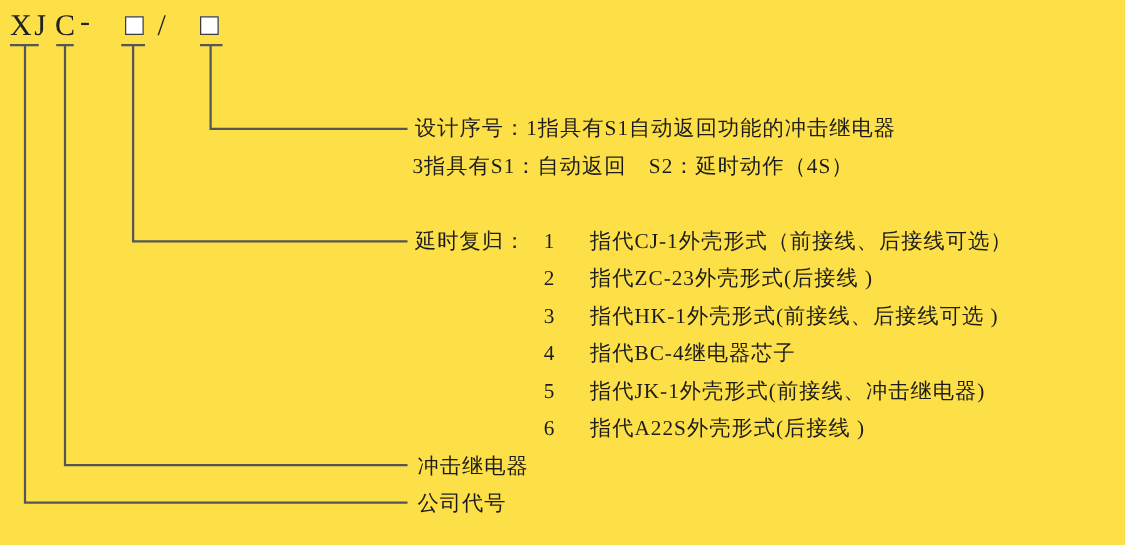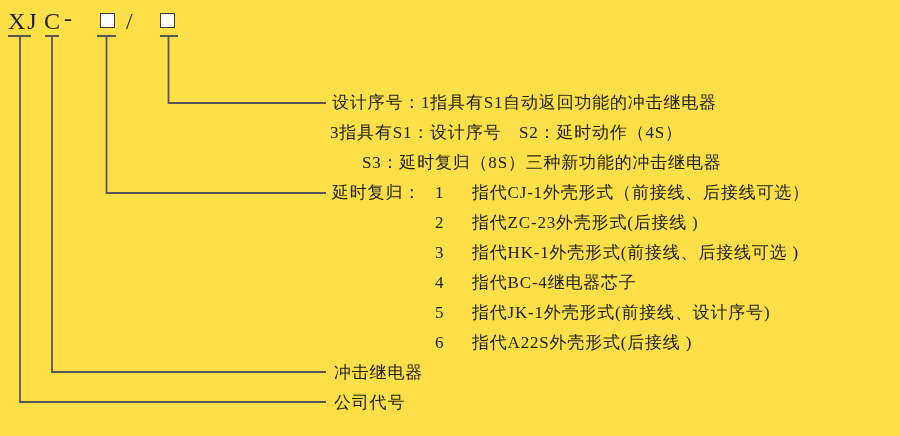--- a/index.html
+++ b/index.html
@@ -61,43 +61,42 @@
   <div class="code">
     <span class="c xj">XJ</span>
     <span class="c letter">C</span>
     <span class="c dash">-</span>
     <span class="box box1"></span>
     <span class="c slash">/</span>
     <span class="box box2"></span>
   </div>
 
   <div class="txt r1">设计序号：1指具有S1自动返回功能的冲击继电器</div>
-  <div class="txt r2">3指具有S1：设计序号　S2：延时动作（4S）</div>
-  <div class="txt r3">S3：延时复归（8S）三种新功能的冲击继电器</div>
+  <div class="txt r2">3指具有S1：自动返回　S2：延时动作（4S）</div>
 
   <div class="row row4">
     <span class="txt label">延时复归：</span>
     <span class="txt num">1</span>
     <span class="txt desc">指代CJ-1外壳形式（前接线、后接线可选）</span>
   </div>
   <div class="row row5">
     <span class="txt num">2</span>
     <span class="txt desc">指代ZC-23外壳形式(后接线 )</span>
   </div>
   <div class="row row6">
     <span class="txt num">3</span>
     <span class="txt desc">指代HK-1外壳形式(前接线、后接线可选 )</span>
   </div>
   <div class="row row7">
     <span class="txt num">4</span>
     <span class="txt desc">指代BC-4继电器芯子</span>
   </div>
   <div class="row row8">
     <span class="txt num">5</span>
-    <span class="txt desc">指代JK-1外壳形式(前接线、设计序号)</span>
+    <span class="txt desc">指代JK-1外壳形式(前接线、冲击继电器)</span>
   </div>
   <div class="row row9">
     <span class="txt num">6</span>
     <span class="txt desc">指代A22S外壳形式(后接线 )</span>
   </div>
 
   <div class="txt r10">冲击继电器</div>
   <div class="txt r11">公司代号</div>
 
 </div>

